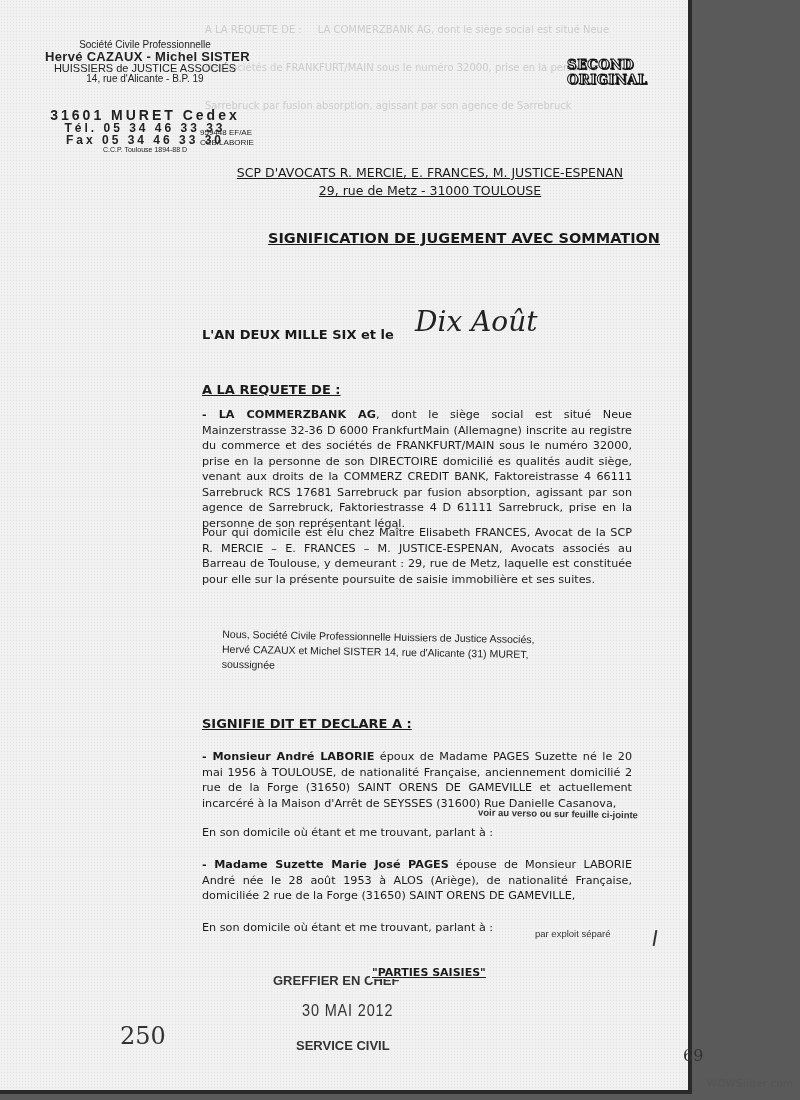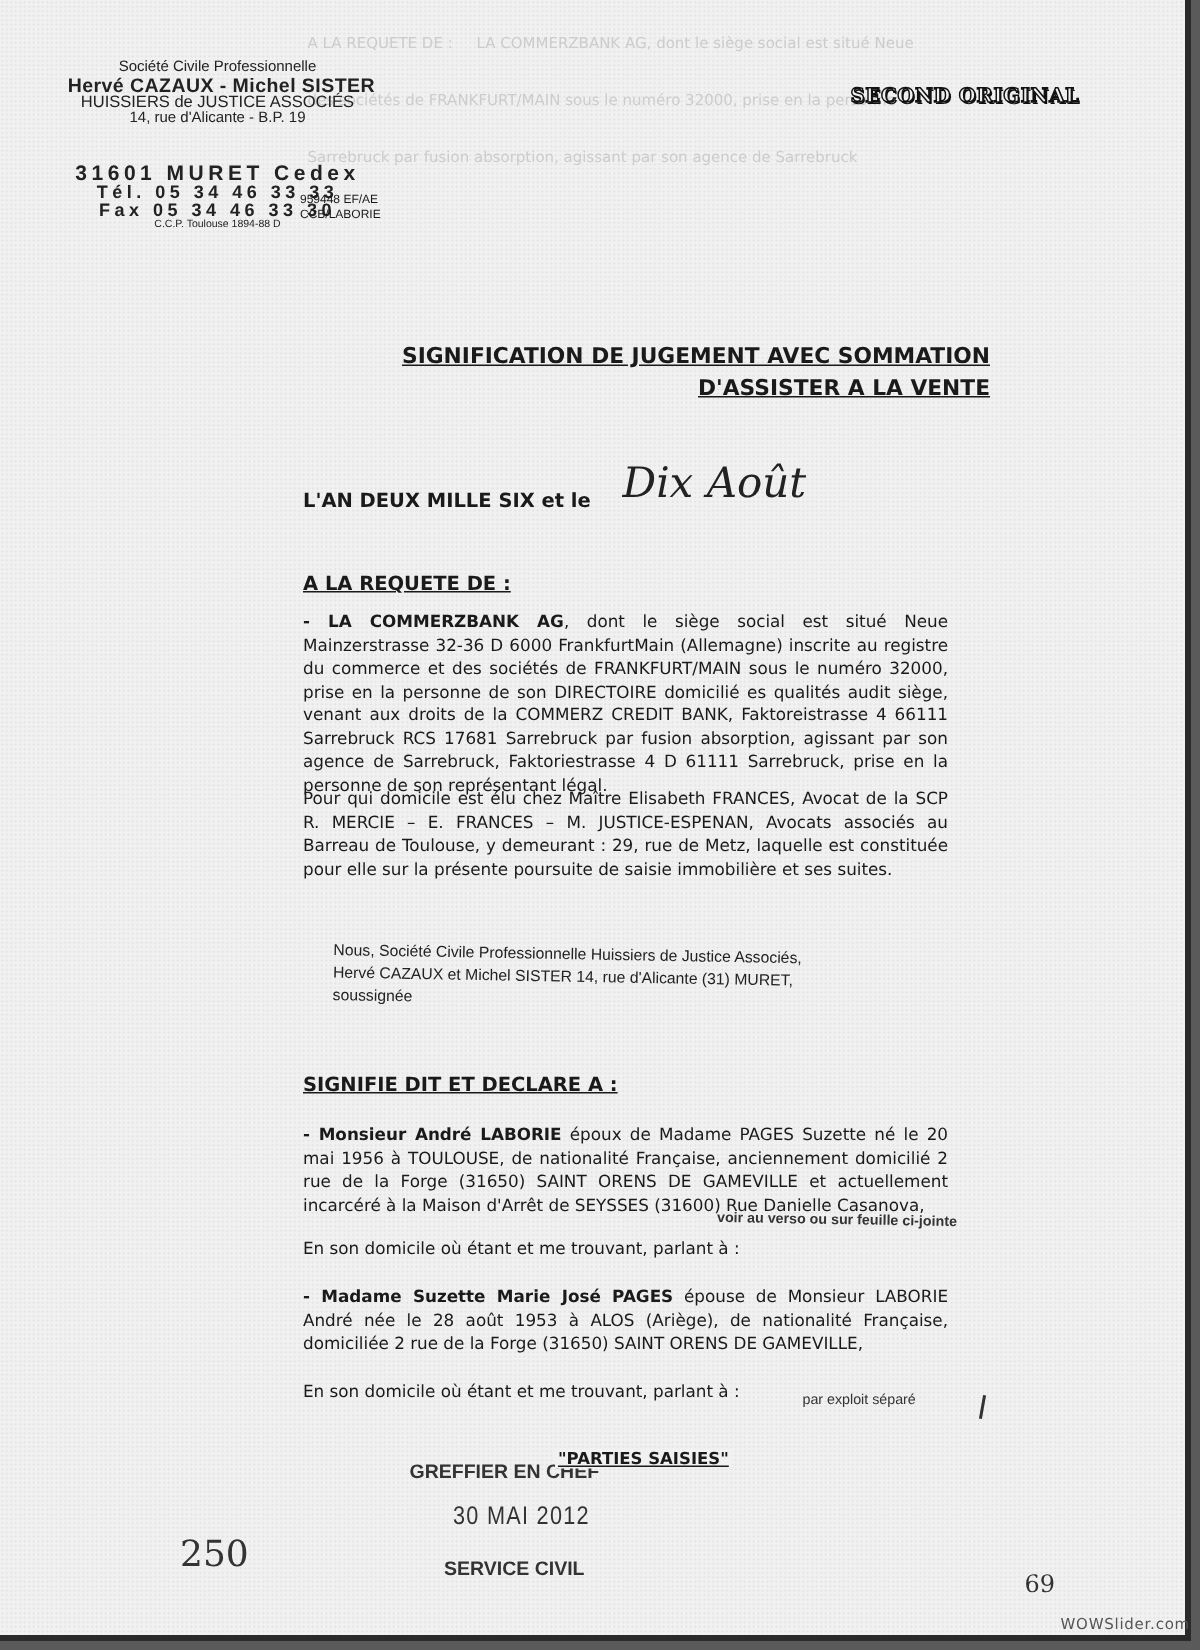--- a/index.html
+++ b/index.html
@@ -1,18 +1,18 @@
 <!DOCTYPE html>
 <html><head>
 <meta charset="utf-8">
 <style>
   html, body { margin:0; padding:0; }
   body { width:800px; height:1100px; background:#5a5a5a; position:relative; overflow:hidden; }
   .page {
-    position:absolute; left:0; top:0; width:794px; height:1094px;
+    position:absolute; left:0; top:0; width:692px; height:1094px;
     background:#f1f1f1;
     background-image: radial-gradient(#e4e4e4 0.6px, transparent 0.7px);
     background-size: 3px 3px;
     border-right:4px solid #2a2a2a; border-bottom:4px solid #2a2a2a;
     box-sizing:border-box;
     font-family:"DejaVu Sans", sans-serif; color:#1a1a1a;padding-left:10px;
   }
   .abs { position:absolute; }
   .stamp { font-family:"Liberation Sans", sans-serif; color:#222; text-align:center; line-height:1; }
   .stamp .s1 { font-size:10px; }
@@ -63,24 +63,27 @@
     <div class="s7">C.C.P. Toulouse 1894-88 D</div>
   </div>
 
   <div class="abs ref" style="left:200px;top:128px;">
     <div>959448 EF/AE</div>
     <div>CCB/LABORIE</div>
   </div>
 
   <div class="abs second-original" style="left:567px;top:57px;">SECOND ORIGINAL</div>
 
+  <div class="abs firm" style="left:200px;top:164px;width:460px;">
+    <div>SCP D'AVOCATS R. MERCIE, E. FRANCES, M. JUSTICE-ESPENAN</div>
+    <div>29, rue de Metz - 31000 TOULOUSE</div>
+  </div>
 
   <div class="abs title" style="left:200px;top:228px;width:460px;">
     <div>SIGNIFICATION DE JUGEMENT AVEC SOMMATION</div>
-    <div>D'ASSISTER A LA VENTE</div>
   </div>
 
   <div class="abs bold" style="left:202px;top:327px;font-size:13px;">L'AN DEUX MILLE SIX et le</div>
   <div class="abs hand" style="left:415px;top:305px;font-size:28px;color:#222;">Dix Août</div>
 
   <div class="abs heading" style="left:202px;top:382px;">A LA REQUETE DE :</div>
 
   <div class="abs body" style="left:202px;top:407px;width:430px;">
     <span class="bold">- LA COMMERZBANK AG</span><span>, dont le siège social est situé Neue Mainzerstrasse 32-36 D 6000 FrankfurtMain (Allemagne) inscrite au registre du commerce et des sociétés de FRANKFURT/MAIN sous le numéro 32000, prise en la personne de son DIRECTOIRE domicilié es qualités audit siège, venant aux droits de la COMMERZ CREDIT BANK, Faktoreistrasse 4 66111 Sarrebruck RCS 17681 Sarrebruck par fusion absorption, agissant par son agence de Sarrebruck, Faktoriestrasse 4 D 61111 Sarrebruck, prise en la personne de son représentant légal.</span>
   </div>

